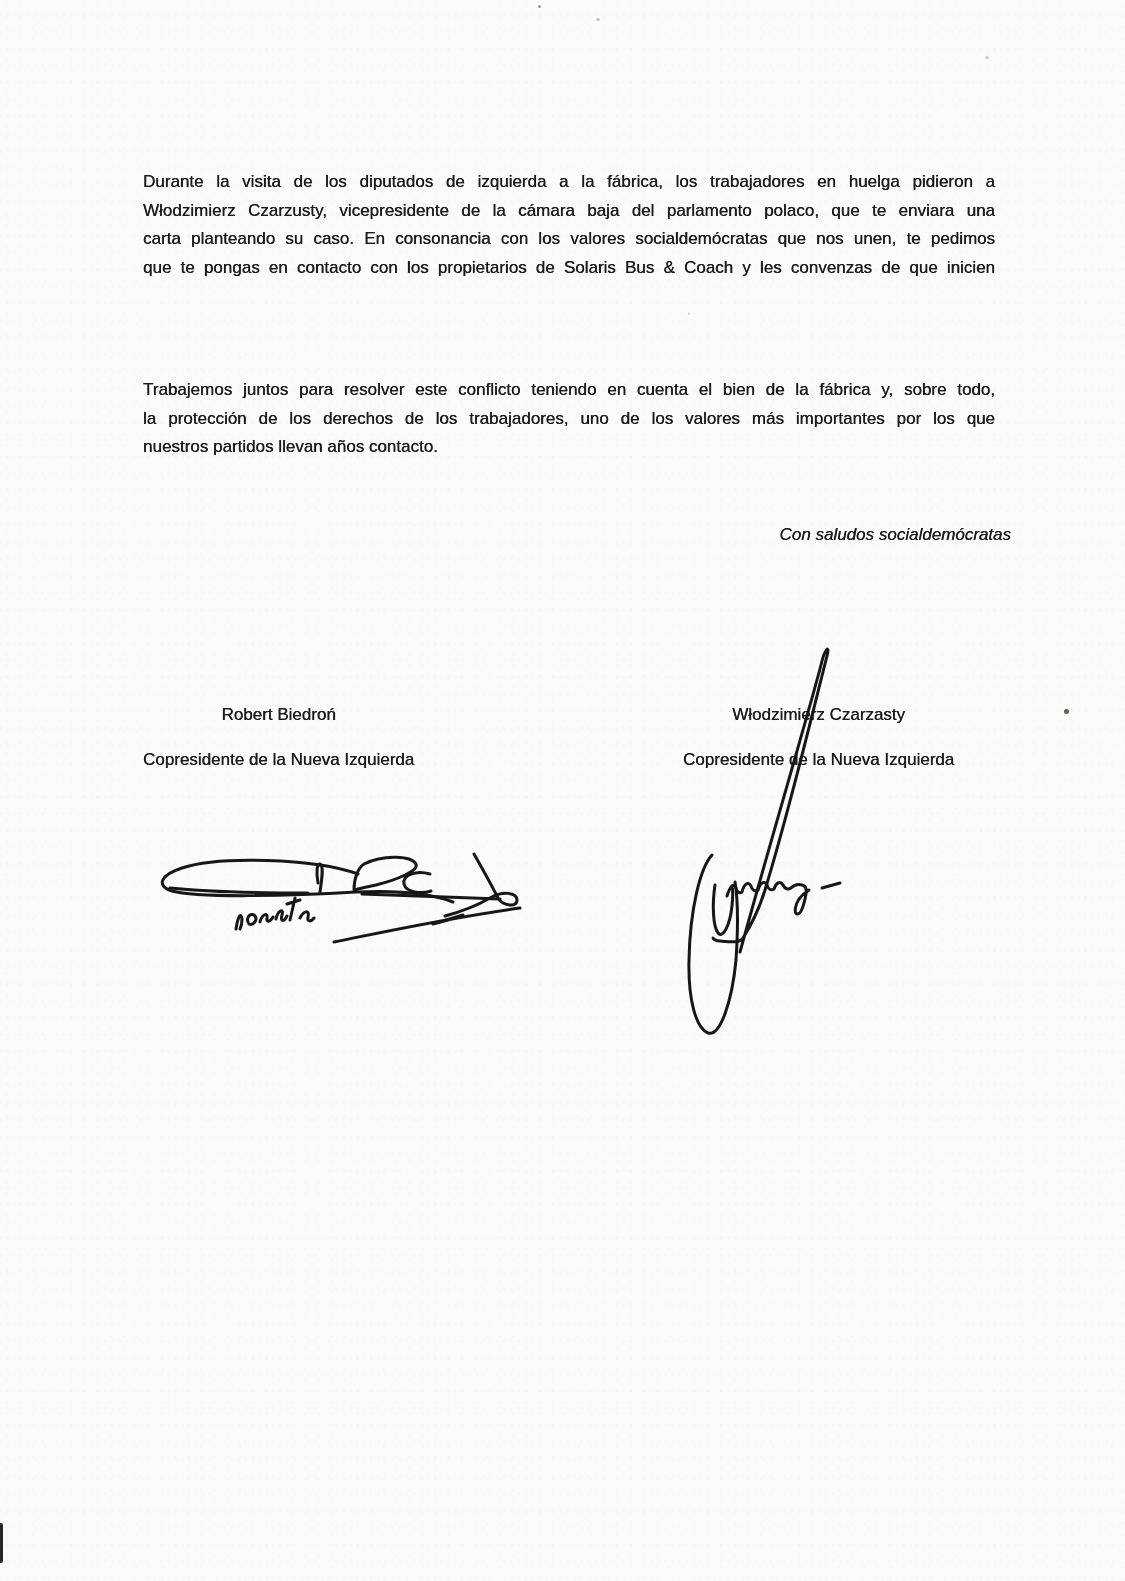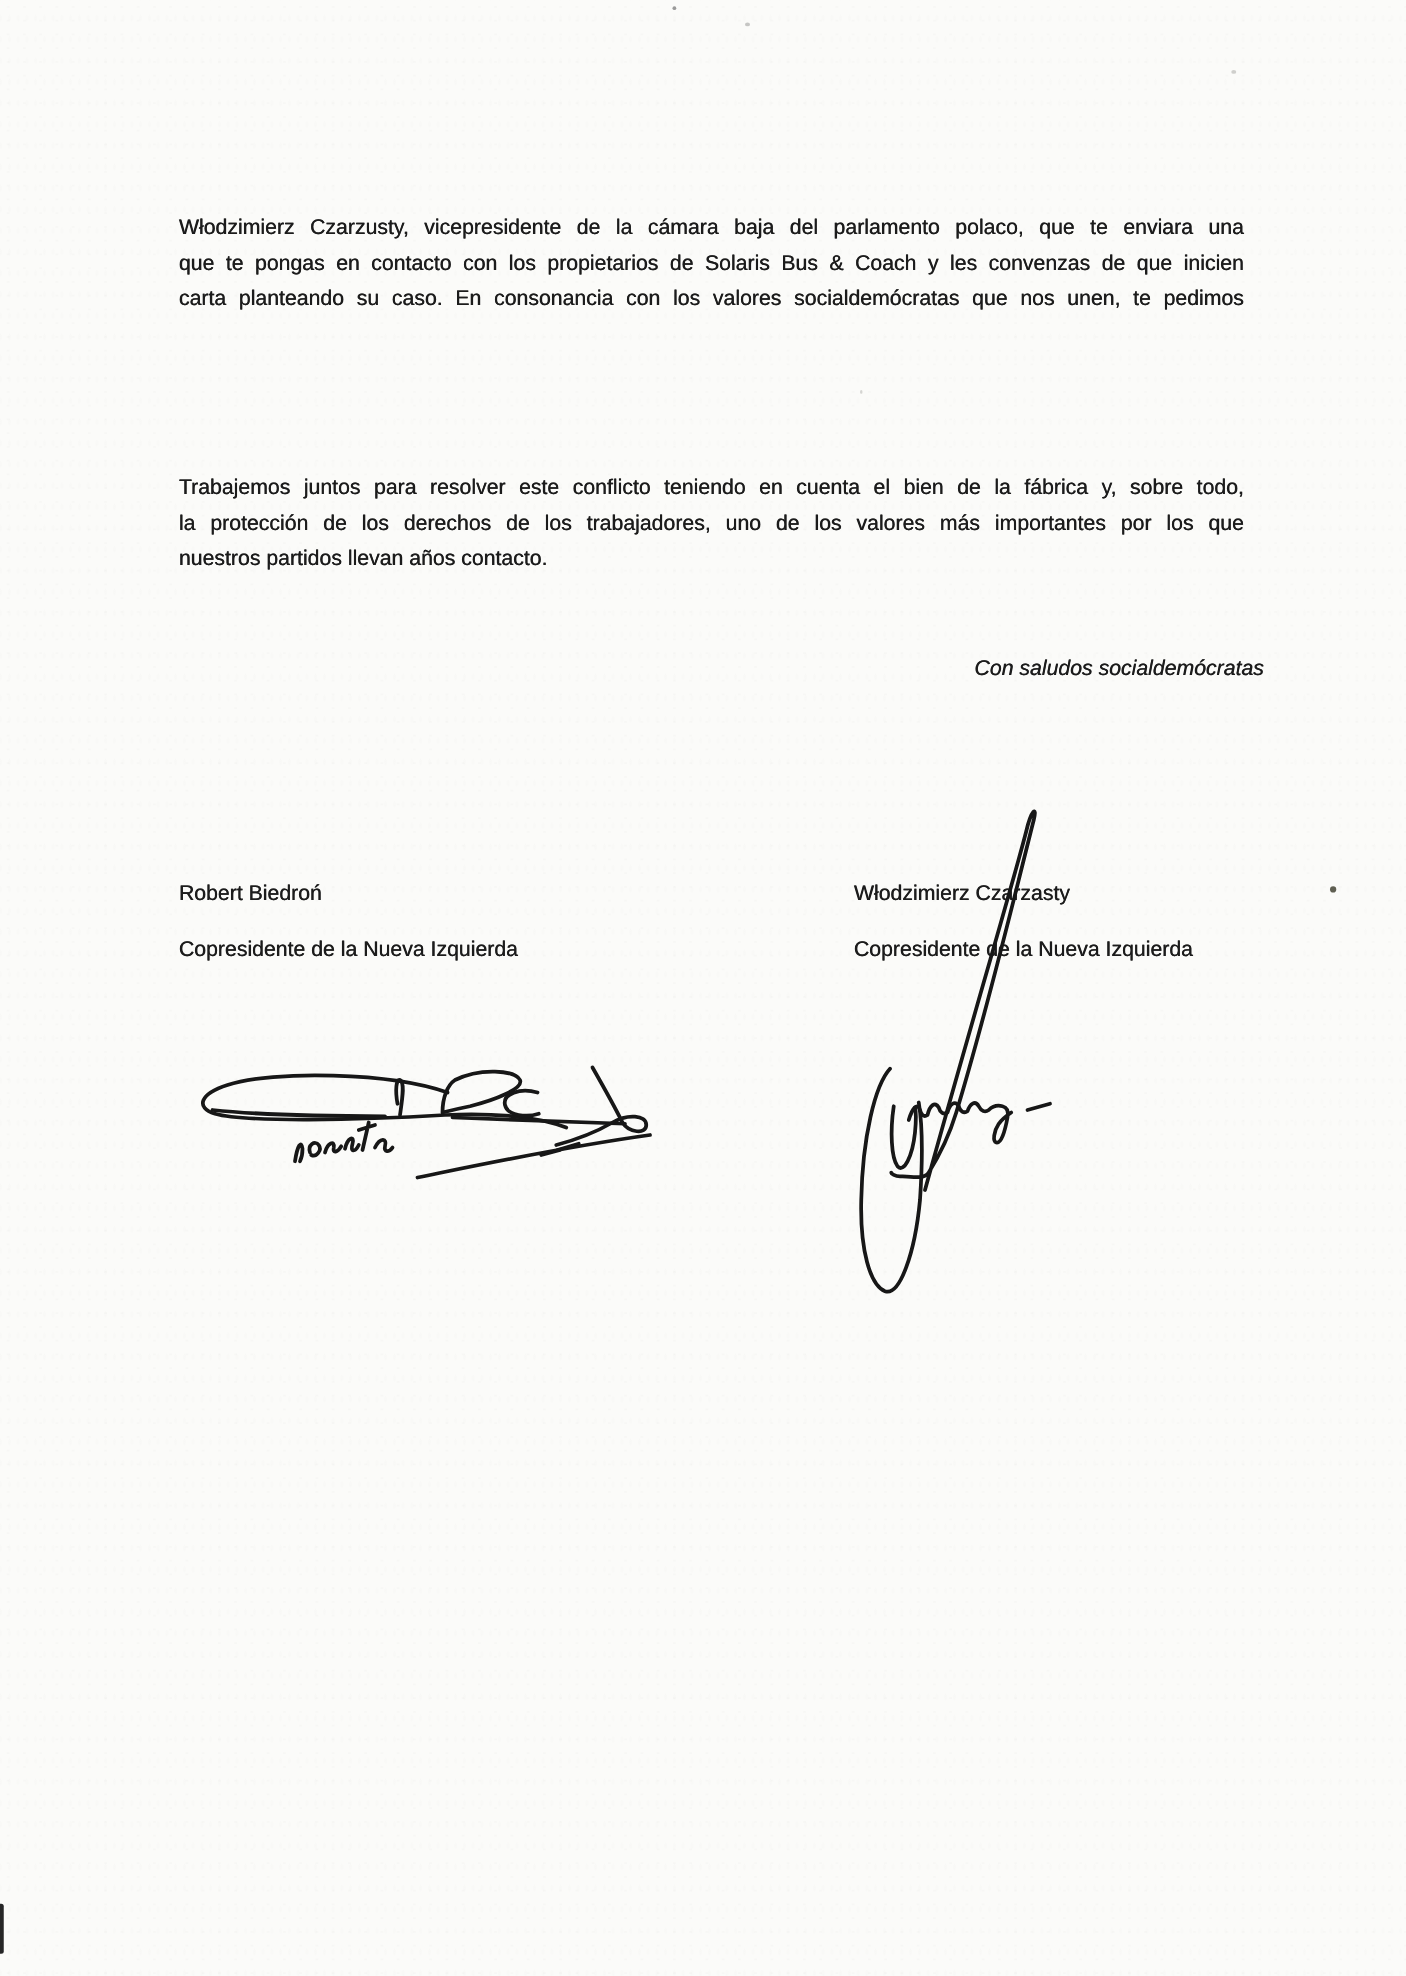--- a/index.html
+++ b/index.html
@@ -26,43 +26,45 @@
   .jline.last{text-align-last:left;}
   .closing{
     position:absolute;top:521px;right:114px;
     font-size:17px;font-style:italic;line-height:28px;
     text-shadow:0.3px 0 0 currentColor;
   }
   .sig-block{
     position:absolute;top:701px;
     font-size:17px;line-height:28.6px;
     text-shadow:0.3px 0 0 currentColor;
+    text-align:center;
   }
   .sig-left{left:143px;}
   .sig-right{left:683px;}
   .sig-name{margin-bottom:16px;}
   .signature{position:absolute;pointer-events:none;}
   .signature path{fill:none;stroke:#171717;stroke-width:3;stroke-linecap:round;stroke-linejoin:round;}
   .speck{position:absolute;border-radius:50%;}
   .sp1{left:538px;top:5px;width:3px;height:3px;background:#9a9a9a;}
   .sp2{left:596px;top:18px;width:4px;height:3px;background:#c6c6c4;}
   .sp3{left:985px;top:56px;width:4px;height:3px;background:#cfcfcc;}
   .sp4{left:1064px;top:709px;width:5px;height:5px;background:#5f5f52;}
   .sp5{left:688px;top:312px;width:2px;height:3px;background:#d5d5d2;}
   .edge-mark{position:absolute;left:0;top:1523px;width:3px;height:40px;background:#262626;border-radius:0 2px 2px 0;}
 </style>
 </head>
 <body>
 
 <div class="page">
 
   <div class="para" style="top:168px;">
+    <div class="jline">Durante la visita de los diputados de izquierda a la fábrica, los trabajadores en huelga pidieron a</div>
     <div class="jline">Włodzimierz Czarzusty, vicepresidente de la cámara baja del parlamento polaco, que te enviara una</div>
+    <div class="jline">carta planteando su caso. En consonancia con los valores socialdemócratas que nos unen, te pedimos</div>
     <div class="jline">que te pongas en contacto con los propietarios de Solaris Bus &amp; Coach y les convenzas de que inicien</div>
-    <div class="jline">carta planteando su caso. En consonancia con los valores socialdemócratas que nos unen, te pedimos</div>
   </div>
 
   <div class="para" style="top:376px;">
     <div class="jline">Trabajemos juntos para resolver este conflicto teniendo en cuenta el bien de la fábrica y, sobre todo,</div>
     <div class="jline">la protección de los derechos de los trabajadores, uno de los valores más importantes por los que</div>
     <div class="jline last">nuestros partidos llevan años contacto.</div>
   </div>
 
   <div class="closing">Con saludos socialdemócratas</div>
 

